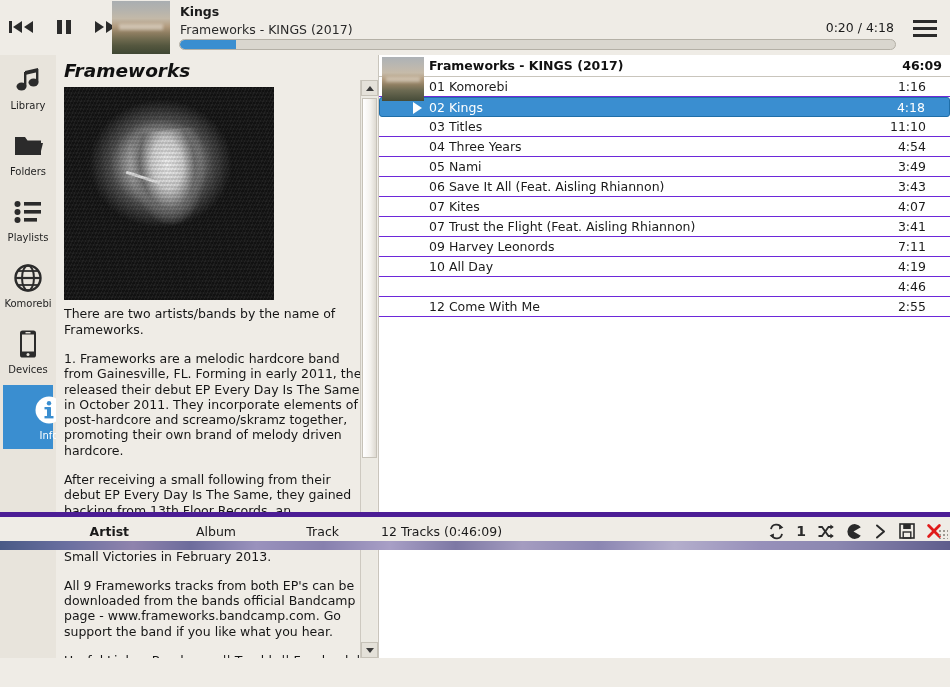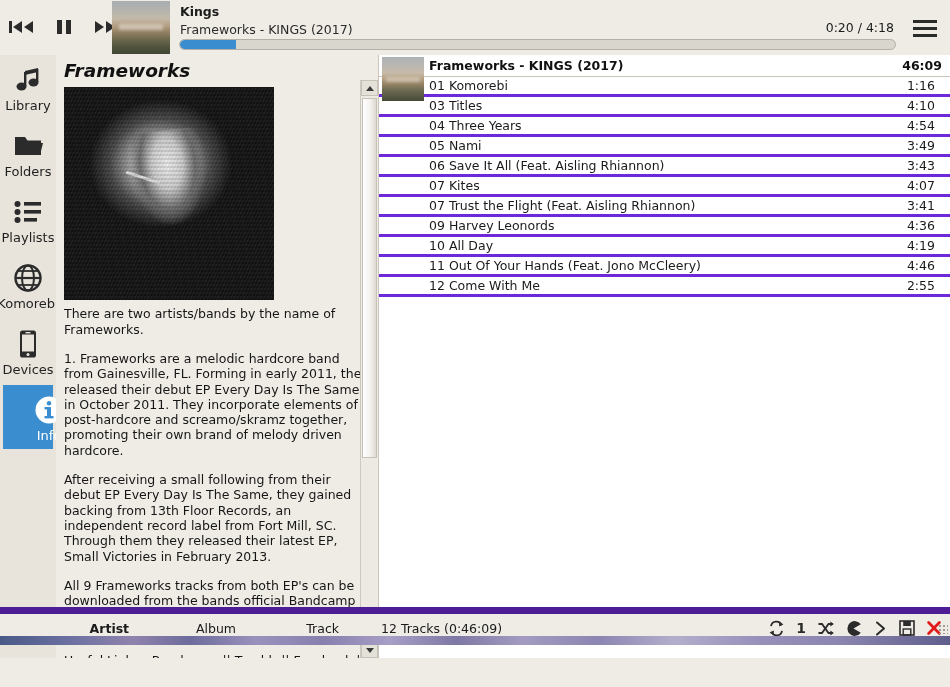--- a/index.html
+++ b/index.html
@@ -4,21 +4,21 @@
 <style>
   * { box-sizing: border-box; margin: 0; padding: 0; }
   html, body {
     width: 950px; height: 687px;
     font-family: "DejaVu Sans", "Liberation Sans", sans-serif;
     background: #efece6;
     overflow: hidden;
   }
   #app {
     position: relative;
-    width: 950px; height: 645px;
+    width: 950px; height: 550px;
     background: #efece6;
   }
 
   
   .wallpaper-strip {
     position: absolute; left: 0; bottom: 0; width: 950px; height: 9px;
     background: linear-gradient(90deg,
       #4a5a86 0%, #6a6fa0 7%, #8f83ad 14%, #6d6c9c 20%,
       #9a92bd 27%, #8780ae 34%, #a89fc6 41%, #7d78a4 48%,
       #a49cc0 55%, #8b86b2 63%, #b4aecc 71%, #9790ba 80%,
@@ -96,21 +96,21 @@
   }
   .side-item {
     position: relative;
     width: 50px; margin: 0 3px 2px 3px;
     height: 64px;
     display: flex; flex-direction: column; align-items: center; justify-content: center;
     gap: 3px; cursor: pointer;
     color: #1f1f1f;
   }
   .side-item .sicon { height: 34px; display: flex; align-items: center; justify-content: center; }
-  .side-item .slabel { font-size: 13px; line-height: 12px; }
+  .side-item .slabel { font-size: 10px; line-height: 12px; }
   .side-item.active { background: #3a8ed0; color: #ffffff; padding-left: 42px; }
   .side-item.active svg { fill: #ffffff; }
   .side-item svg { fill: #2b2b2b; }
 
   
   .info-panel {
     position: absolute; left: 56px; top: 55px; width: 322px; height: 603px;
     background: #efece6;
     overflow: hidden;
   }
@@ -210,47 +210,47 @@
     margin-left: 50px; font-size: 12.5px; font-weight: bold; color: #111;
   }
   .tl-header .alb-dur {
     margin-left: auto; margin-right: 8px;
     font-size: 12.5px; font-weight: bold; color: #111;
   }
   .tl-row {
     position: relative;
     height: 20px;
     display: flex; align-items: center;
-    border-bottom: 3px solid #6d28d9;
+    border-bottom: 1px solid #6d28d9;
     font-size: 12.5px; color: #1a1a1a;
     cursor: pointer;
   }
   .tl-row .t-name { margin-left: 50px; }
-  .tl-row .t-dur  { margin-left: auto; margin-right: 15px; }
+  .tl-row .t-dur  { margin-left: auto; margin-right: 24px; }
   .tl-row.selected {
     background: #3a8ed0;
     color: #ffffff;
     border: 1px solid #1f6ea8;
     border-radius: 3px;
     height: 20px;
   }
   .tl-row.selected .t-name { margin-left: 49px; }
   .play-marker {
     position: absolute; left: 33px; top: 4px;
     width: 0; height: 0;
     border-top: 6px solid transparent;
     border-bottom: 6px solid transparent;
     border-left: 9px solid #ffffff;
   }
 
   
   .bottom-bar {
     position: absolute; left: 0; bottom: 9px; width: 950px; height: 29px;
     background: #efece6;
-    border-top: 7px solid #4c1d95;
+    border-top: 5px solid #4c1d95;
   }
   .view-tabs { position: absolute; left: 56px; top: 0; width: 320px; height: 29px; display: flex; }
   .vtab {
     flex: 1; display: flex; align-items: center; justify-content: center;
     font-size: 12.5px; color: #1a1a1a; cursor: pointer;
     position: relative;
   }
   .vtab.active { font-weight: bold; }
   .vtab.active::after {
     content: ""; position: absolute; left: 4px; right: 4px; bottom: 0;
@@ -436,24 +436,29 @@
     <div class="tl-header">
       <span class="alb-title">Frameworks - KINGS (2017)</span>
       <span class="alb-dur">46:09</span>
     </div>
 
     <div class="tl-row">
       <span class="t-name">01 Komorebi</span>
       <span class="t-dur">1:16</span>
     </div>
 
+    <div class="tl-row selected">
+      <span class="play-marker"></span>
+      <span class="t-name">02 Kings</span>
+      <span class="t-dur">4:18</span>
+    </div>
 
     <div class="tl-row">
       <span class="t-name">03 Titles</span>
-      <span class="t-dur">4:10</span>
+      <span class="t-dur">11:10</span>
     </div>
     <div class="tl-row">
       <span class="t-name">04 Three Years</span>
       <span class="t-dur">4:54</span>
     </div>
     <div class="tl-row">
       <span class="t-name">05 Nami</span>
       <span class="t-dur">3:49</span>
     </div>
     <div class="tl-row">
@@ -463,28 +468,27 @@
     <div class="tl-row">
       <span class="t-name">07 Kites</span>
       <span class="t-dur">4:07</span>
     </div>
     <div class="tl-row">
       <span class="t-name">07 Trust the Flight (Feat. Aisling Rhiannon)</span>
       <span class="t-dur">3:41</span>
     </div>
     <div class="tl-row">
       <span class="t-name">09 Harvey Leonords</span>
-      <span class="t-dur">4:36</span>
+      <span class="t-dur">7:11</span>
     </div>
     <div class="tl-row">
       <span class="t-name">10 All Day</span>
       <span class="t-dur">4:19</span>
     </div>
     <div class="tl-row">
-      <span class="t-name">11 Out Of Your Hands (Feat. Jono McCleery)</span>
       <span class="t-dur">4:46</span>
     </div>
     <div class="tl-row">
       <span class="t-name">12 Come With Me</span>
       <span class="t-dur">2:55</span>
     </div>
   </div>
 
   <div class="bottom-bar">
 

